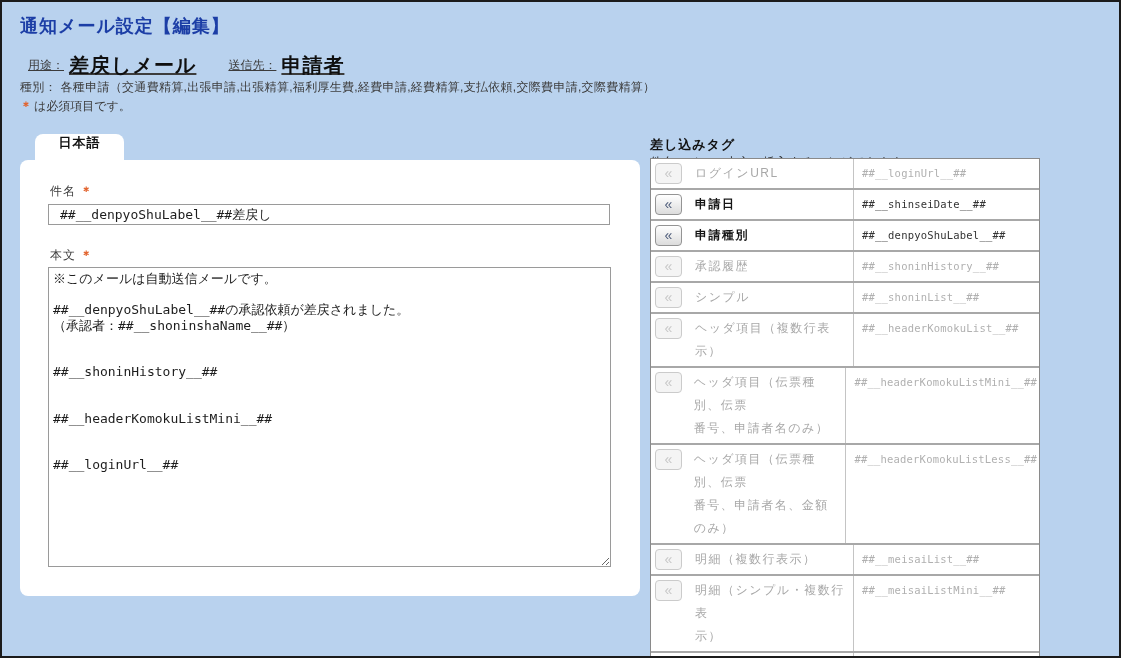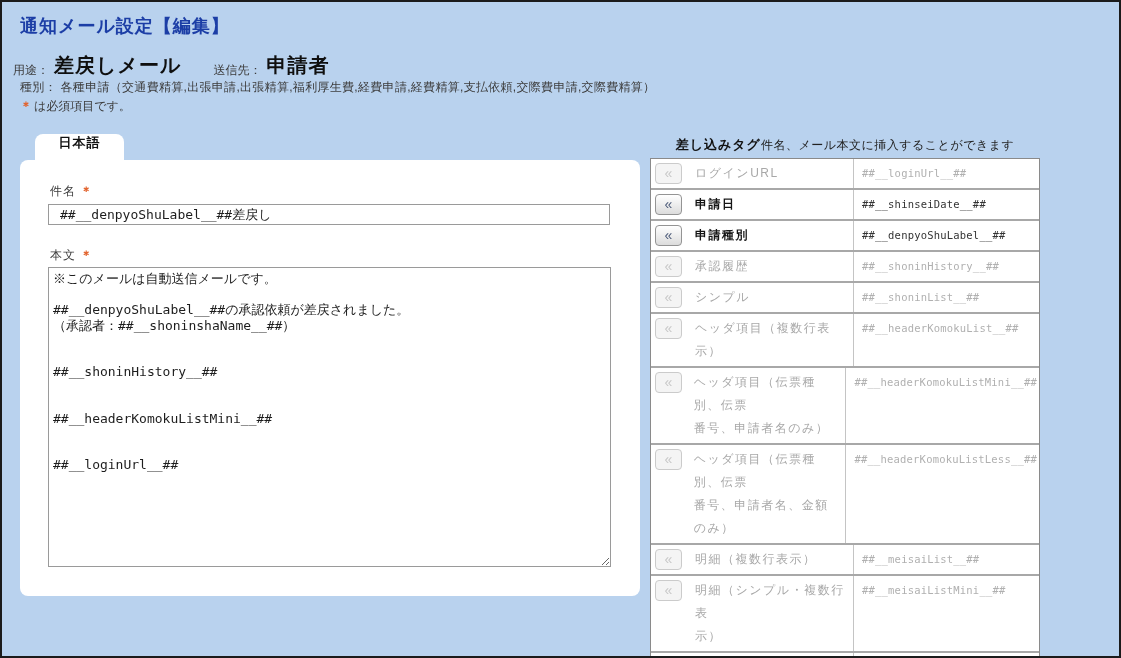--- a/index.html
+++ b/index.html
@@ -18,22 +18,22 @@
   body{font-family:"Liberation Sans",sans-serif;}
   .frame{
     position:relative;width:1121px;height:658px;
     border:2px solid #1b1b1b;background:var(--page-bg);overflow:hidden;
   }
   .page-title{
     position:absolute;left:18px;top:12px;
     font-size:18px;font-weight:bold;color:var(--title-blue);letter-spacing:1px;
   }
   .meta-usage{
-    position:absolute;left:11px;top:50px;display:flex;align-items:flex-end;
-    font-size:12px;color:#3c3c3c;
+    position:absolute;left:26px;top:50px;display:flex;align-items:center;
+    font-size:12px;color:#3c3c3c;text-decoration:underline;
   }
   .meta-usage .meta-value{font-size:20px;font-weight:bold;color:#0f0f0f;margin-left:5px;letter-spacing:1px;}
   .meta-usage .second{margin-left:32px;}
   .meta-type{
     position:absolute;left:18px;top:77px;font-size:12px;color:#3c3c3c;letter-spacing:.3px;
   }
   .meta-required{
     position:absolute;left:18px;top:96px;font-size:12px;color:#3c3c3c;
   }
   .req{color:var(--required-orange);font-weight:bold;margin-right:2px;}
@@ -57,21 +57,21 @@
     padding:1px 11px;outline:none;
   }
   .body-textarea{
     position:absolute;left:28px;top:107px;width:563px;height:300px;
     border:1px solid #9a9a9a;background:#fff;
     font-family:"DejaVu Sans Mono",monospace;font-size:13px;line-height:15.5px;color:#1d1d1d;
     padding:3px 4px;outline:none;resize:both;overflow:auto;
   }
   .tag-header{
     position:absolute;left:648px;top:134px;width:390px;
-    display:flex;justify-content:center;align-items:baseline;
+    display:flex;justify-content:flex-start;align-items:baseline;flex-direction:column;
   }
   .tag-title{font-size:13px;font-weight:bold;color:#111;letter-spacing:1px;}
   .tag-subtitle{font-size:12px;color:#222;letter-spacing:.5px;}
   .tag-table{
     position:absolute;left:648px;top:156px;width:390px;
     background:#fff;border:1px solid var(--table-border);
   }
   .tag-row{display:flex;align-items:stretch;background:#fff;}
   .tag-row + .tag-row{border-top:2px solid var(--row-divider);}
   .btn-cell{width:36px;padding:4px 0 3px 4px;}

